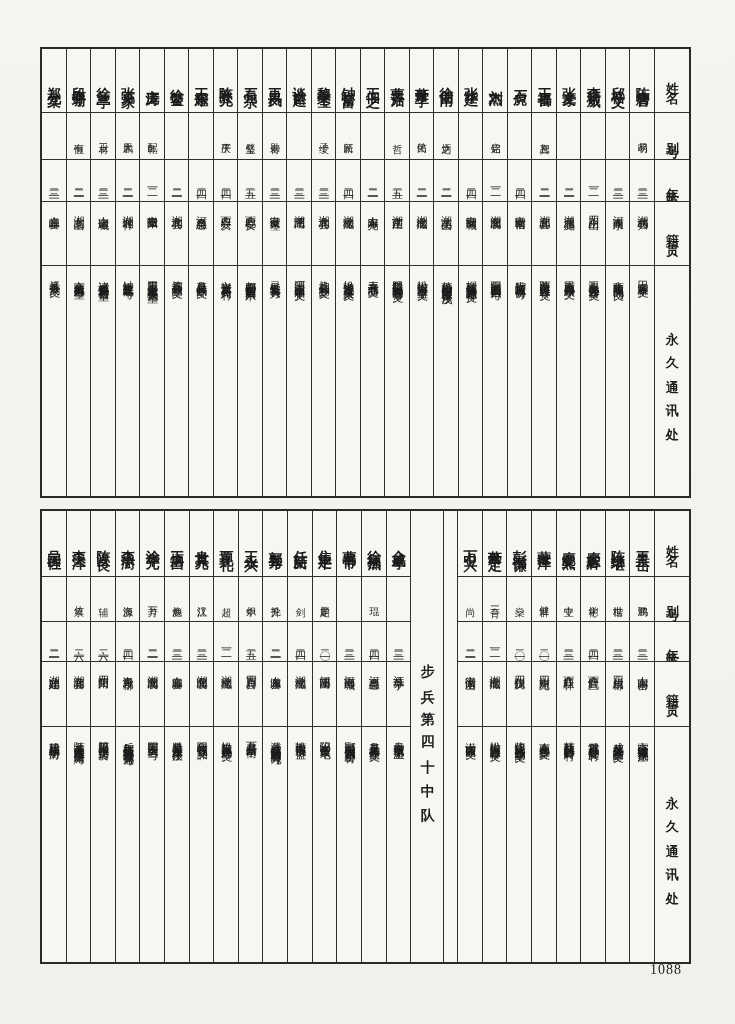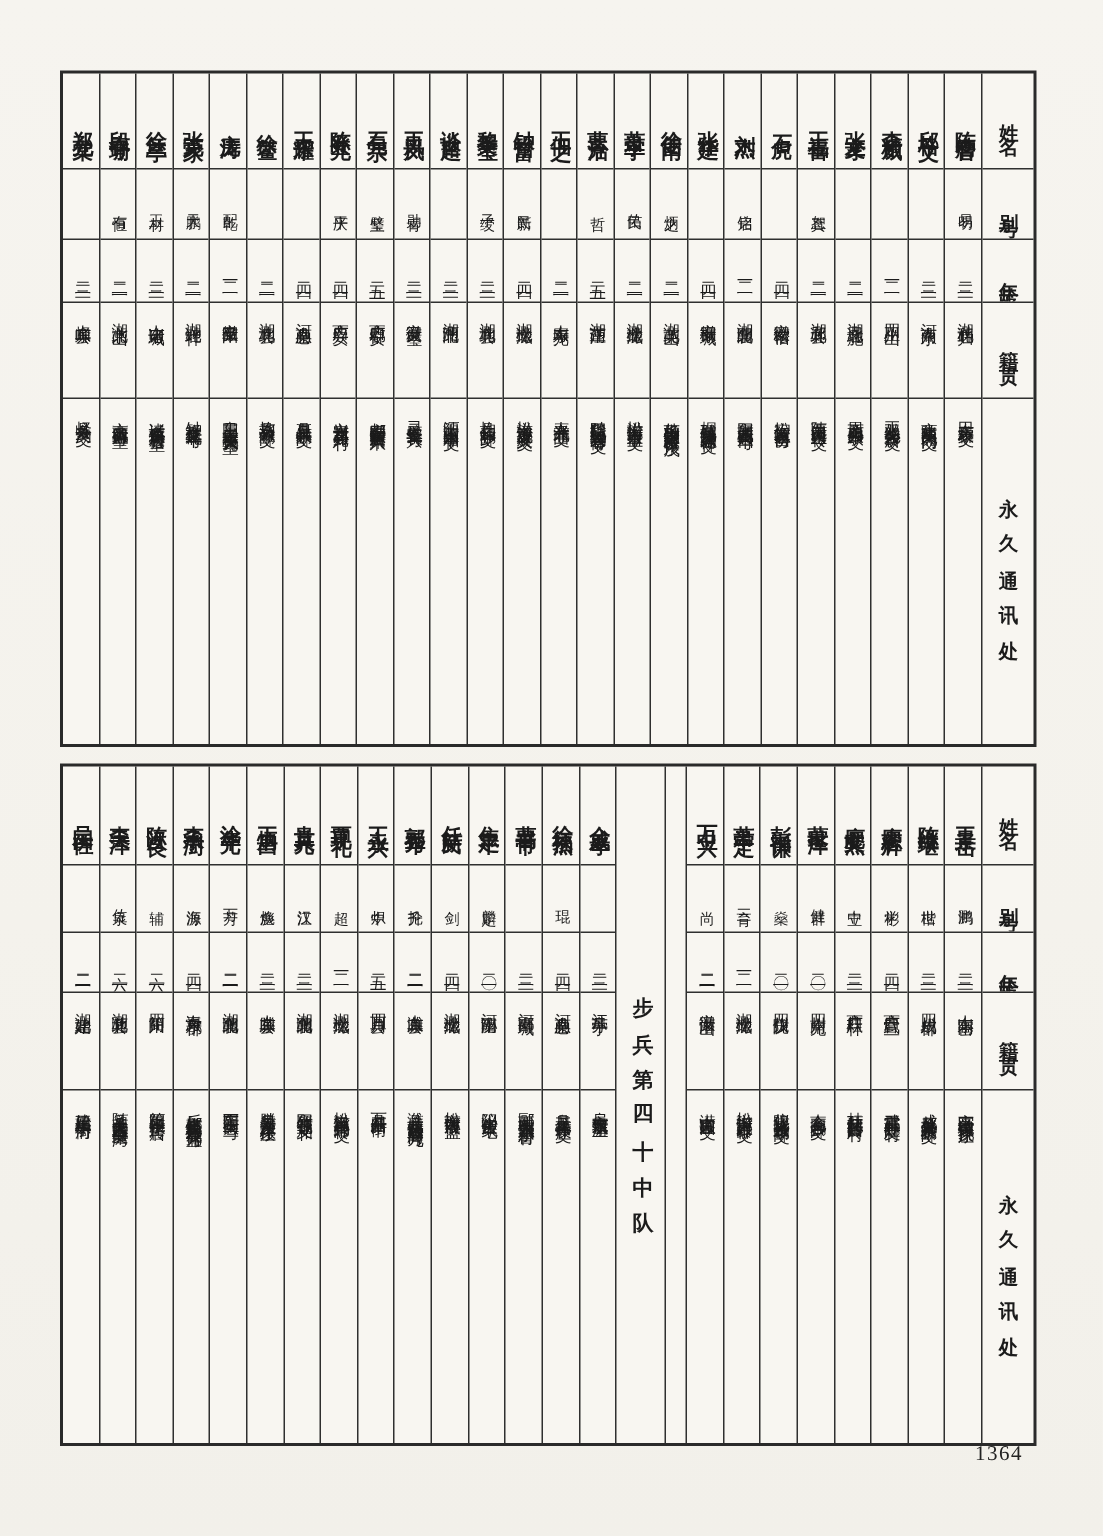--- a/index.html
+++ b/index.html
@@ -929,14 +929,14 @@
         </div>
         <div class="cell r-native">
           <span class="vtext">湖北建始</span>
         </div>
         <div class="cell r-addr">
           <span class="vtext">建始三里坝学府街</span>
         </div>
       </div>
     </div>
 
-  <div class="page-number">1364</div>
+  <div class="page-number">1088</div>
 </div>
 
 </body></html>

